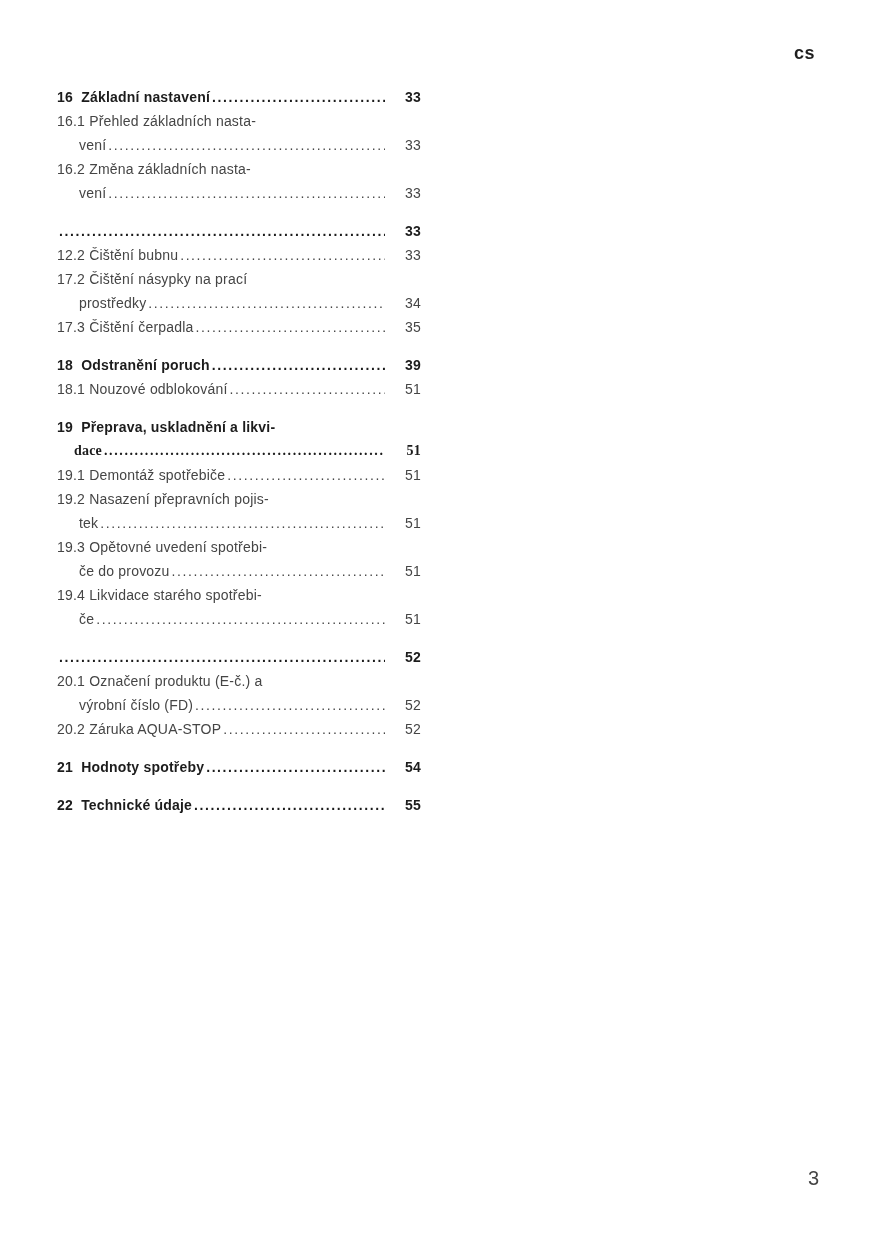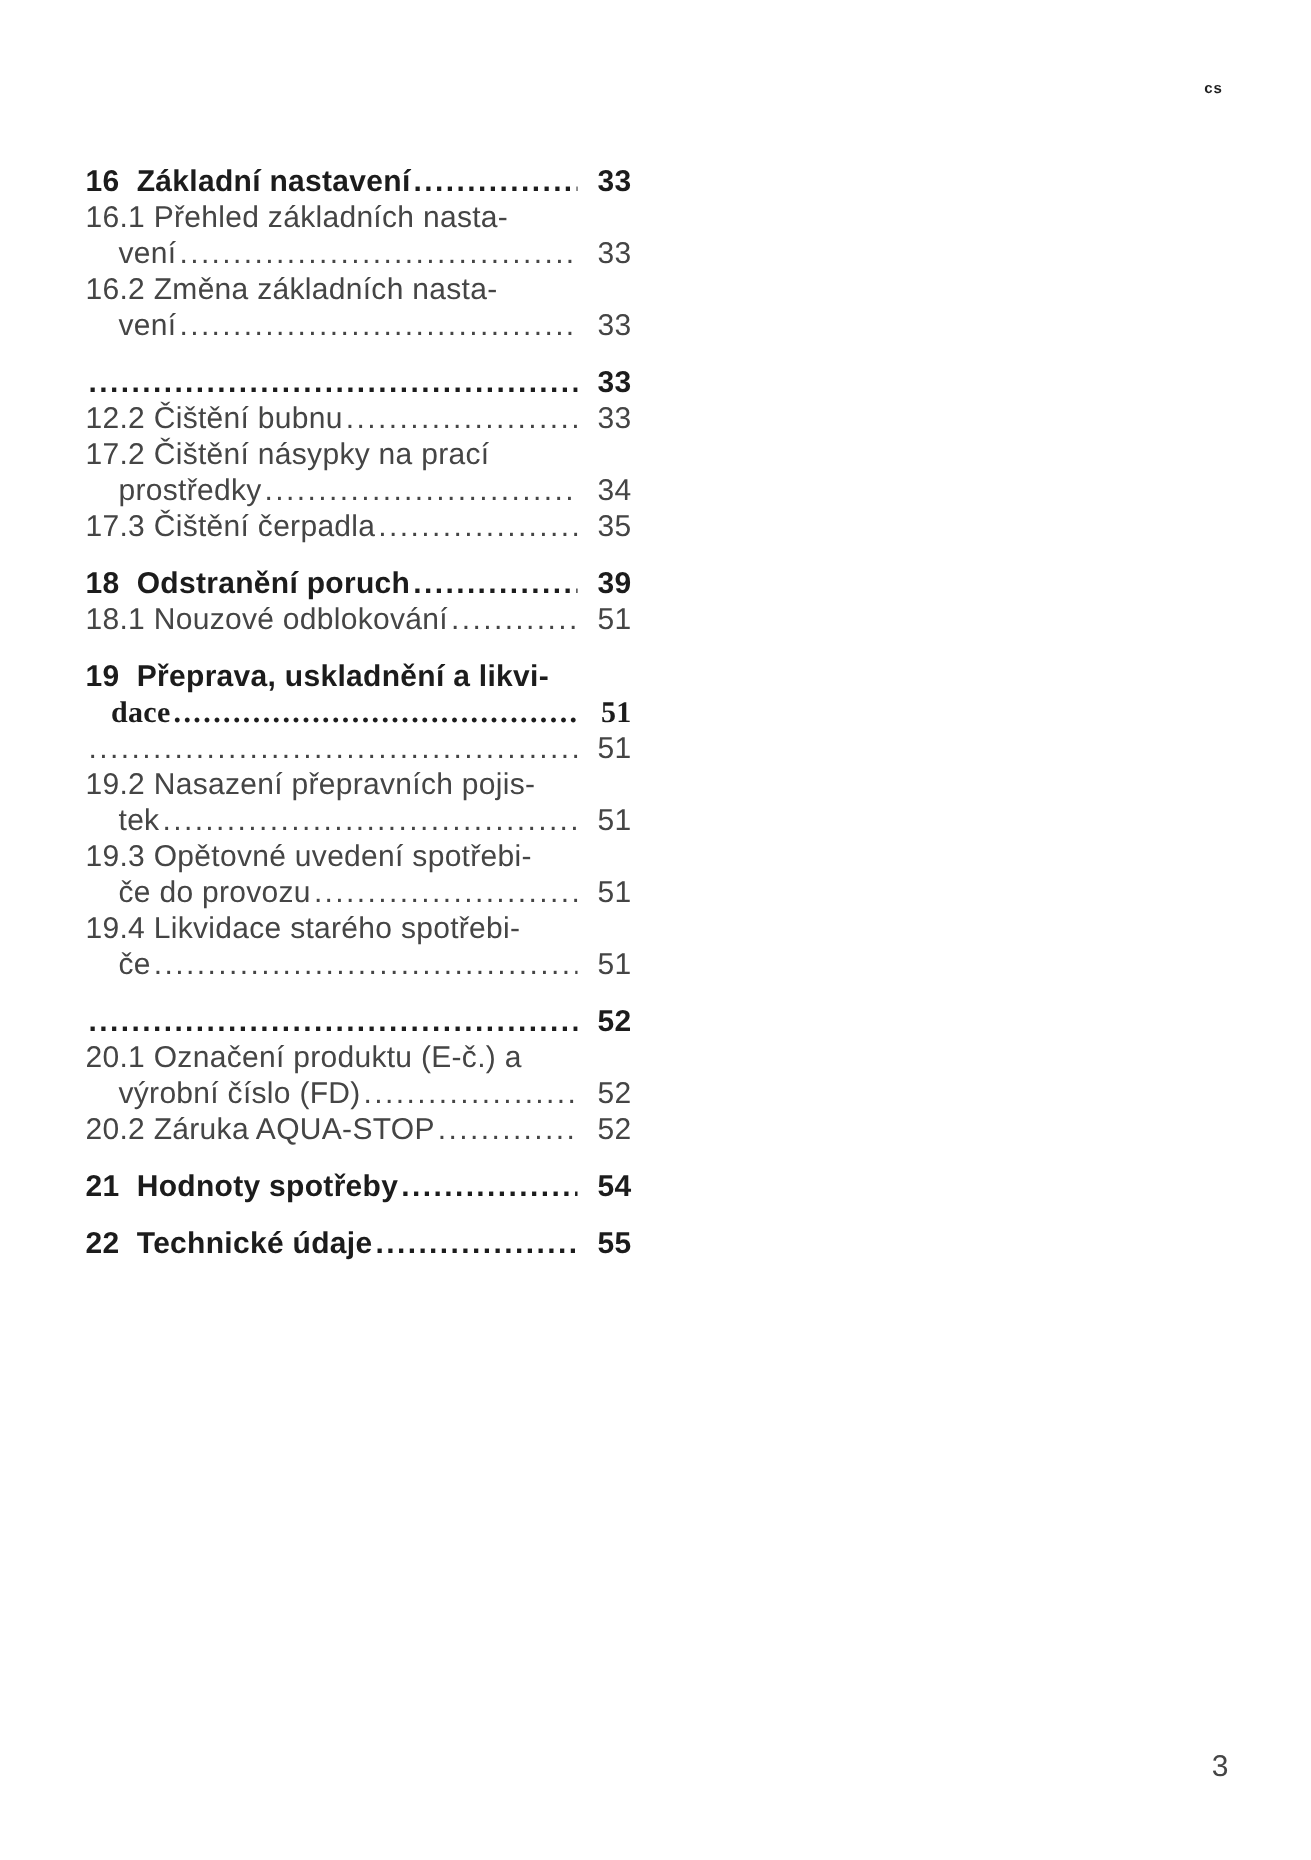--- a/index.html
+++ b/index.html
@@ -10,37 +10,36 @@
   .page {
     position: relative;
     width: 874px;
     height: 1240px;
     background: #ffffff;
     overflow: hidden;
     font-family: "Liberation Sans", "DejaVu Sans", sans-serif;
   }
   .lang-code {
     position: absolute;
-    top: 54px;
+    top: 43px;
     right: 59px;
-    font-size: 10px;
+    font-size: 18px;
     font-weight: 700;
     letter-spacing: 0.5px;
     color: #1f1f1f;
   }
   .toc {
     position: absolute;
     left: 57px;
     top: 85px;
     width: 364px;
-    font-size: 20px;
+    font-size: 14px;
     line-height: 24px;
     color: #454545;
     letter-spacing: 0.2px;
-    margin-top: 24px;
   }
   .entry.level1 {
     font-weight: 700;
     color: #1c1c1c;
     margin-top: 14px;
   }
   .entry.level1:first-child { margin-top: 0; }
   .line { white-space: pre; }
   .line.row {
     display: flex;
@@ -106,21 +105,21 @@
         <div class="line row"><span class="text">18  Odstranění poruch</span><span class="leader">..........................................................................................</span><span class="pagenum">39</span></div>
       </div>
       <div class="entry level2">
         <div class="line row"><span class="text">18.1 Nouzové odblokování</span><span class="leader">..........................................................................................</span><span class="pagenum">51</span></div>
       </div>
       <div class="entry level1">
         <div class="line">19  Přeprava, uskladnění a likvi-</div>
         <div class="line cont row"><span class="text">dace</span><span class="leader">..........................................................................................</span><span class="pagenum">51</span></div>
       </div>
       <div class="entry level2">
-        <div class="line row"><span class="leader">..........................................................................................</span><span class="pagenum">51</span></div>
+        <div class="line row"><span class="text">19.1 Demontáž spotřebiče</span><span class="leader">..........................................................................................</span><span class="pagenum">51</span></div>
       </div>
       <div class="entry level2">
         <div class="line">19.2 Nasazení přepravních pojis-</div>
         <div class="line cont row"><span class="text">tek</span><span class="leader">..........................................................................................</span><span class="pagenum">51</span></div>
       </div>
       <div class="entry level2">
         <div class="line">19.3 Opětovné uvedení spotřebi-</div>
         <div class="line cont row"><span class="text">če do provozu</span><span class="leader">..........................................................................................</span><span class="pagenum">51</span></div>
       </div>
       <div class="entry level2">

